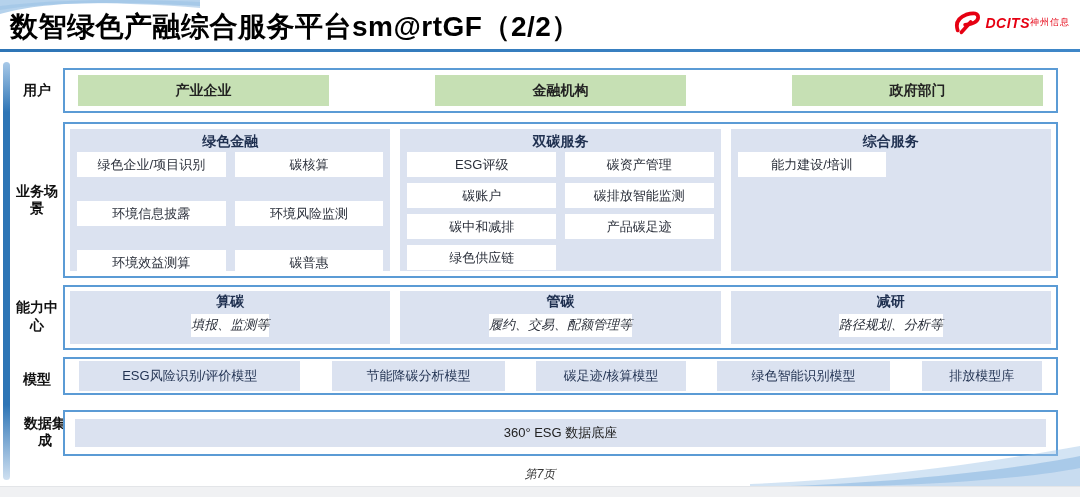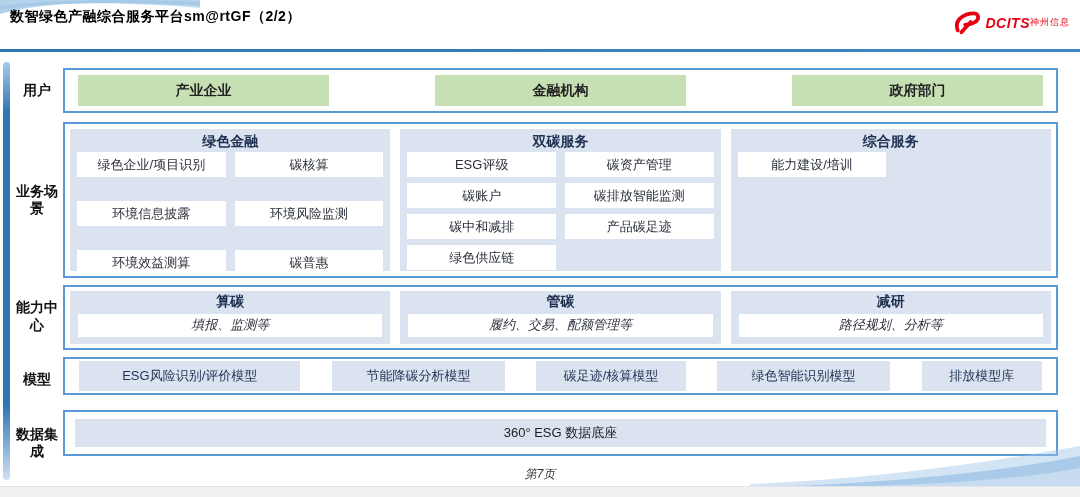--- a/index.html
+++ b/index.html
@@ -4,21 +4,21 @@
 <style>
   * { margin:0; padding:0; box-sizing:border-box; }
   html,body { background:#e9ebee; }
   body { font-family:"Liberation Sans","DejaVu Sans",sans-serif; }
   .stage {
     position:relative; width:1080px; height:497px; background:#fff;
     overflow:hidden; margin:0 auto;
   }
   
   .title {
-    position:absolute; left:10px; top:8px; font-size:14px; font-weight:bold;
+    position:absolute; left:10px; top:8px; font-size:28px; font-weight:bold;
     color:#000; letter-spacing:.5px; white-space:nowrap;
   }
   .header-rule {
     position:absolute; left:0; top:49px; width:100%; height:3px;
     background:linear-gradient(to right,#2e75b6,#3f87c8);
   }
   .logo { position:absolute; right:10px; top:10px; display:flex; align-items:center; gap:4px; }
   .logo-swoosh { width:30px; height:26px; }
   .logo-text { display:flex; flex-direction:row; line-height:1; }
   .logo-name { font-size:14px; font-weight:bold; font-style:italic; color:#e60012; letter-spacing:.5px; }
@@ -53,21 +53,21 @@
   .scen-title { height:21px; display:flex; align-items:center; justify-content:center;
     font-size:14px; font-weight:bold; color:#1f3050; }
   .scen-grid { display:grid; grid-template-columns:1fr 1fr; gap:24px 9px; }
   .scen-grid.tight { gap:6px 9px; }
   .scen-cell {
     background:#fff; height:25px; display:flex; align-items:center; justify-content:center;
     font-size:13px; color:#2a2f3a;
   }
   
   .row-cap { top:285px; height:65px; display:flex; gap:10px; padding:4px 5px; }
-  .cap-box { flex:1; background:#dbe2f0; display:flex; flex-direction:column; }
+  .cap-box { flex:1; background:#dbe2f0; display:flex; flex-direction:column;align-items:center; }
   .cap-title { height:22px; display:flex; align-items:center; justify-content:center;
     font-size:14px; font-weight:bold; color:#1f3050; }
   .cap-desc {
     margin:1px 8px 7px; background:#fff; height:24px; display:flex; align-items:center;
     justify-content:center; font-size:13px; font-style:italic; color:#2a2f3a;
   }
   
   .row-models { top:357px; height:38px; display:flex; align-items:center;
     justify-content:space-between; padding:0 14px; }
   .model-box {
@@ -113,21 +113,21 @@
     </div>
   </div>
   <div class="header-rule"></div>
 
   <div class="left-bar"></div>
 
   <div class="row-label" style="top:68px;height:45px;">用户</div>
   <div class="row-label" style="top:122px;height:156px;">业务场景</div>
   <div class="row-label" style="top:284px;height:65px;">能力中心</div>
   <div class="row-label" style="top:357px;height:46px;">模型</div>
-  <div class="row-label" style="top:420px;height:46px;">数据集成</div>
+  <div class="row-label" style="top:409px;height:46px;margin-left:8px;">数据集成</div>
 
   <div class="box-row row-users">
     <div class="user-box">产业企业</div>
     <div class="user-box">金融机构</div>
     <div class="user-box">政府部门</div>
   </div>
 
   <div class="box-row row-scen">
     <div class="scen-col">
       <div class="scen-title">绿色金融</div>

